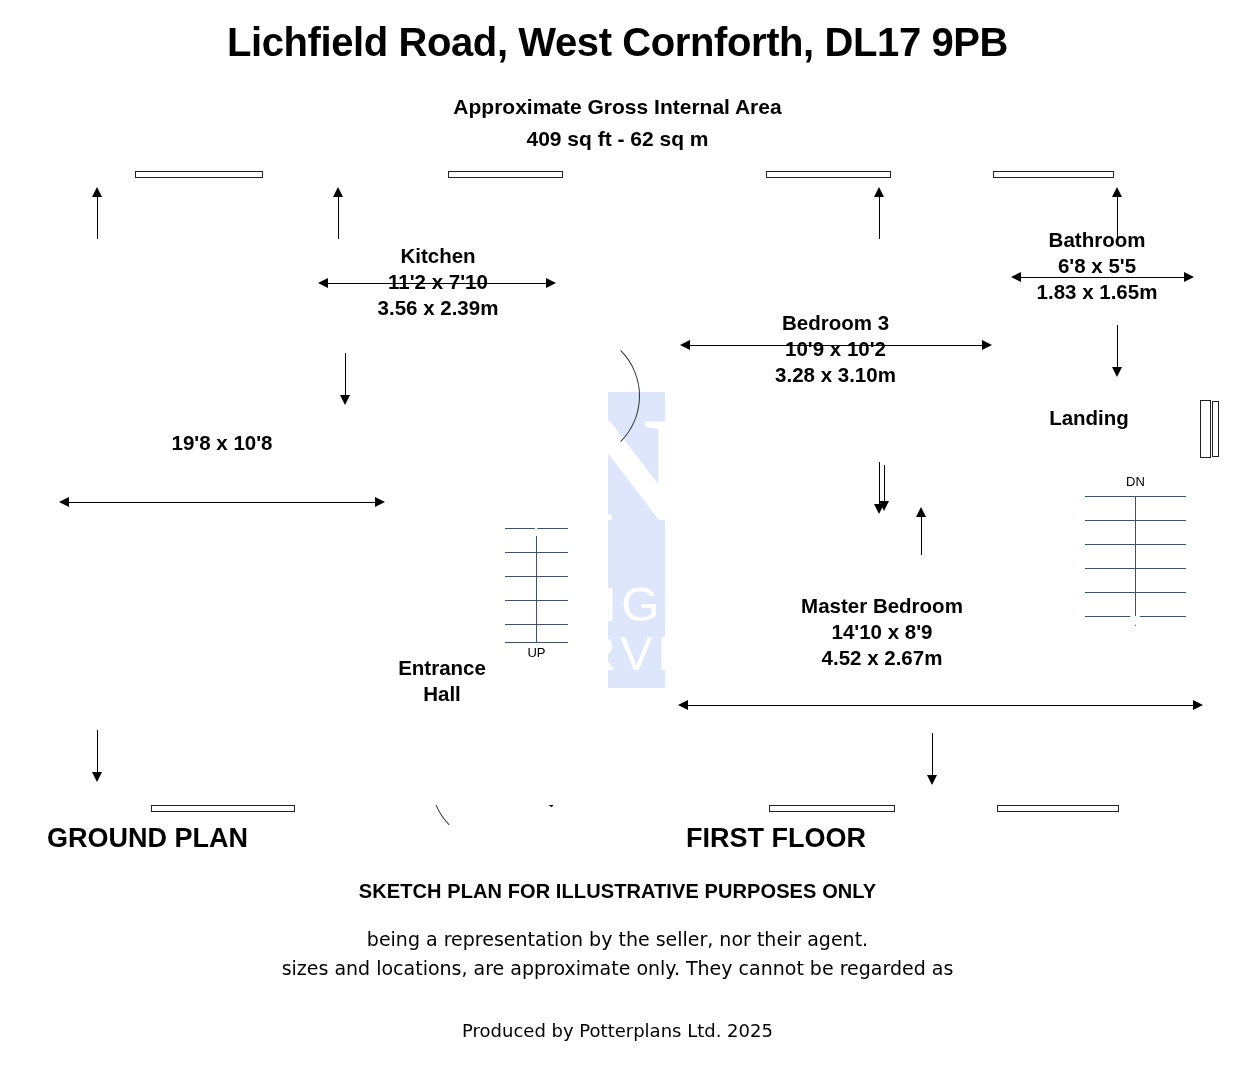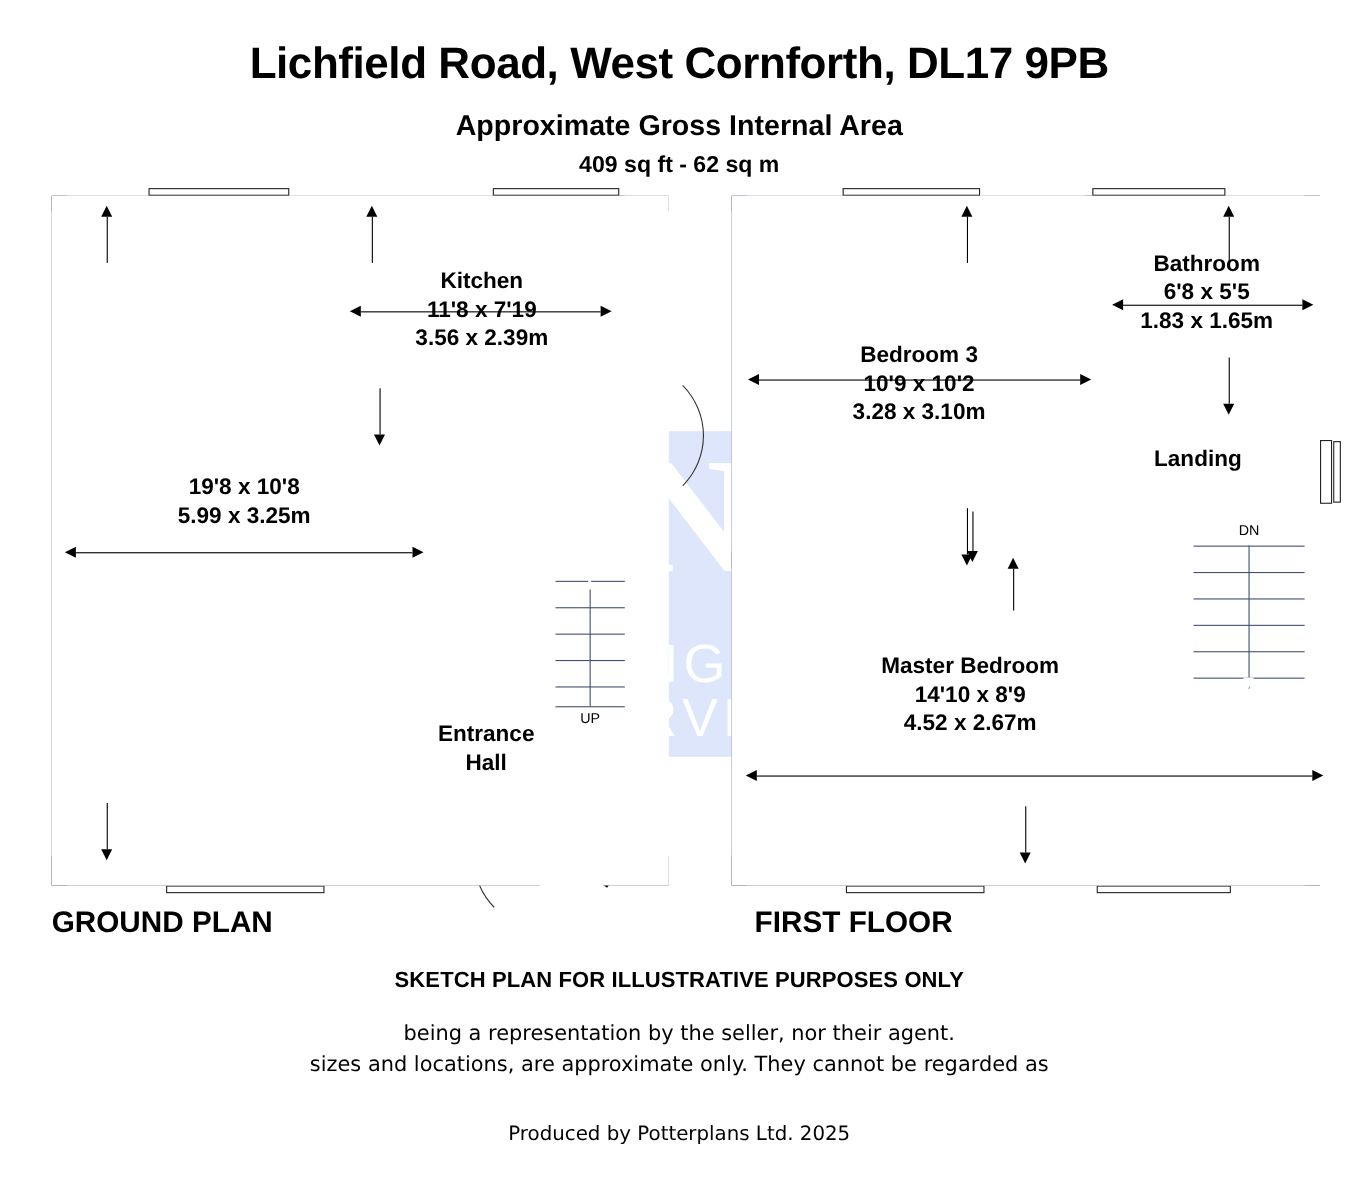--- a/index.html
+++ b/index.html
@@ -1,22 +1,22 @@
 <!DOCTYPE html>
 <html><head>
 <meta charset="utf-8">
 <style>
   html,body{margin:0;padding:0;background:#ffffff;}
   body{width:1235px;height:1080px;position:relative;overflow:hidden;
        font-family:"Liberation Sans","DejaVu Sans",sans-serif;color:#000;}
 
   
-  #header{position:absolute;left:0;top:16px;width:1235px;text-align:center;}
+  #header{position:absolute;left:0;top:0;width:1235px;text-align:center;}
   #plan-title{font-size:40px;font-weight:bold;letter-spacing:-0.4px;margin-top:20px;line-height:1.1;}
-  #area-label{font-size:26px;font-weight:bold;margin-top:18px;line-height:1.25;}
+  #area-label{font-size:21px;font-weight:bold;margin-top:30px;line-height:1.25;}
   #area-value{font-size:21px;font-weight:bold;margin-top:6px;line-height:1.25;}
 
   
   #watermark-band{position:absolute;left:75px;top:392px;width:1123px;height:296px;
       background:#dde6fa;z-index:1;overflow:hidden;}
   #wm-main{position:absolute;left:0;top:2px;width:1123px;text-align:center;
       font-size:150px;font-weight:bold;color:#ffffff;letter-spacing:9px;
       font-family:"Liberation Serif","DejaVu Serif",serif;line-height:1;}
   #wm-sub{position:absolute;left:0;top:188px;width:1123px;text-align:center;
       font-size:49px;font-weight:normal;color:#ffffff;letter-spacing:5px;line-height:1;}
@@ -165,27 +165,26 @@
   <div class="arr h" style="left:29px;top:337px;width:306px;">
     <div class="head ah-left"></div>
       <div class="head ah-right"></div>
     </div>
   <div class="arr v" style="left:57px;top:565px;height:42px;">
     <div class="head ah-down"></div>
     </div>
 
   <div class="lbl" style="left:284px;top:78px;width:228px;">
     <div class="nm">Kitchen</div>
-    <div class="d1">11'8 x 7'19</div>
+    <div class="d1">11'2 x 7'10</div>
     <div class="d2">3.56 x 2.39m</div>
   </div>
 
   <div class="lbl" style="left:28px;top:265px;width:308px;">
     <div class="d1">19'8 x 10'8</div>
-    <div class="d2">5.99 x 3.25m</div>
   </div>
 
   <div class="lbl" style="left:312px;top:490px;width:180px;">
     <div class="nm">Entrance</div>
     <div class="nm">Hall</div>
   </div>
 </div>
 
 <div class="plan" id="first-plan">
 

